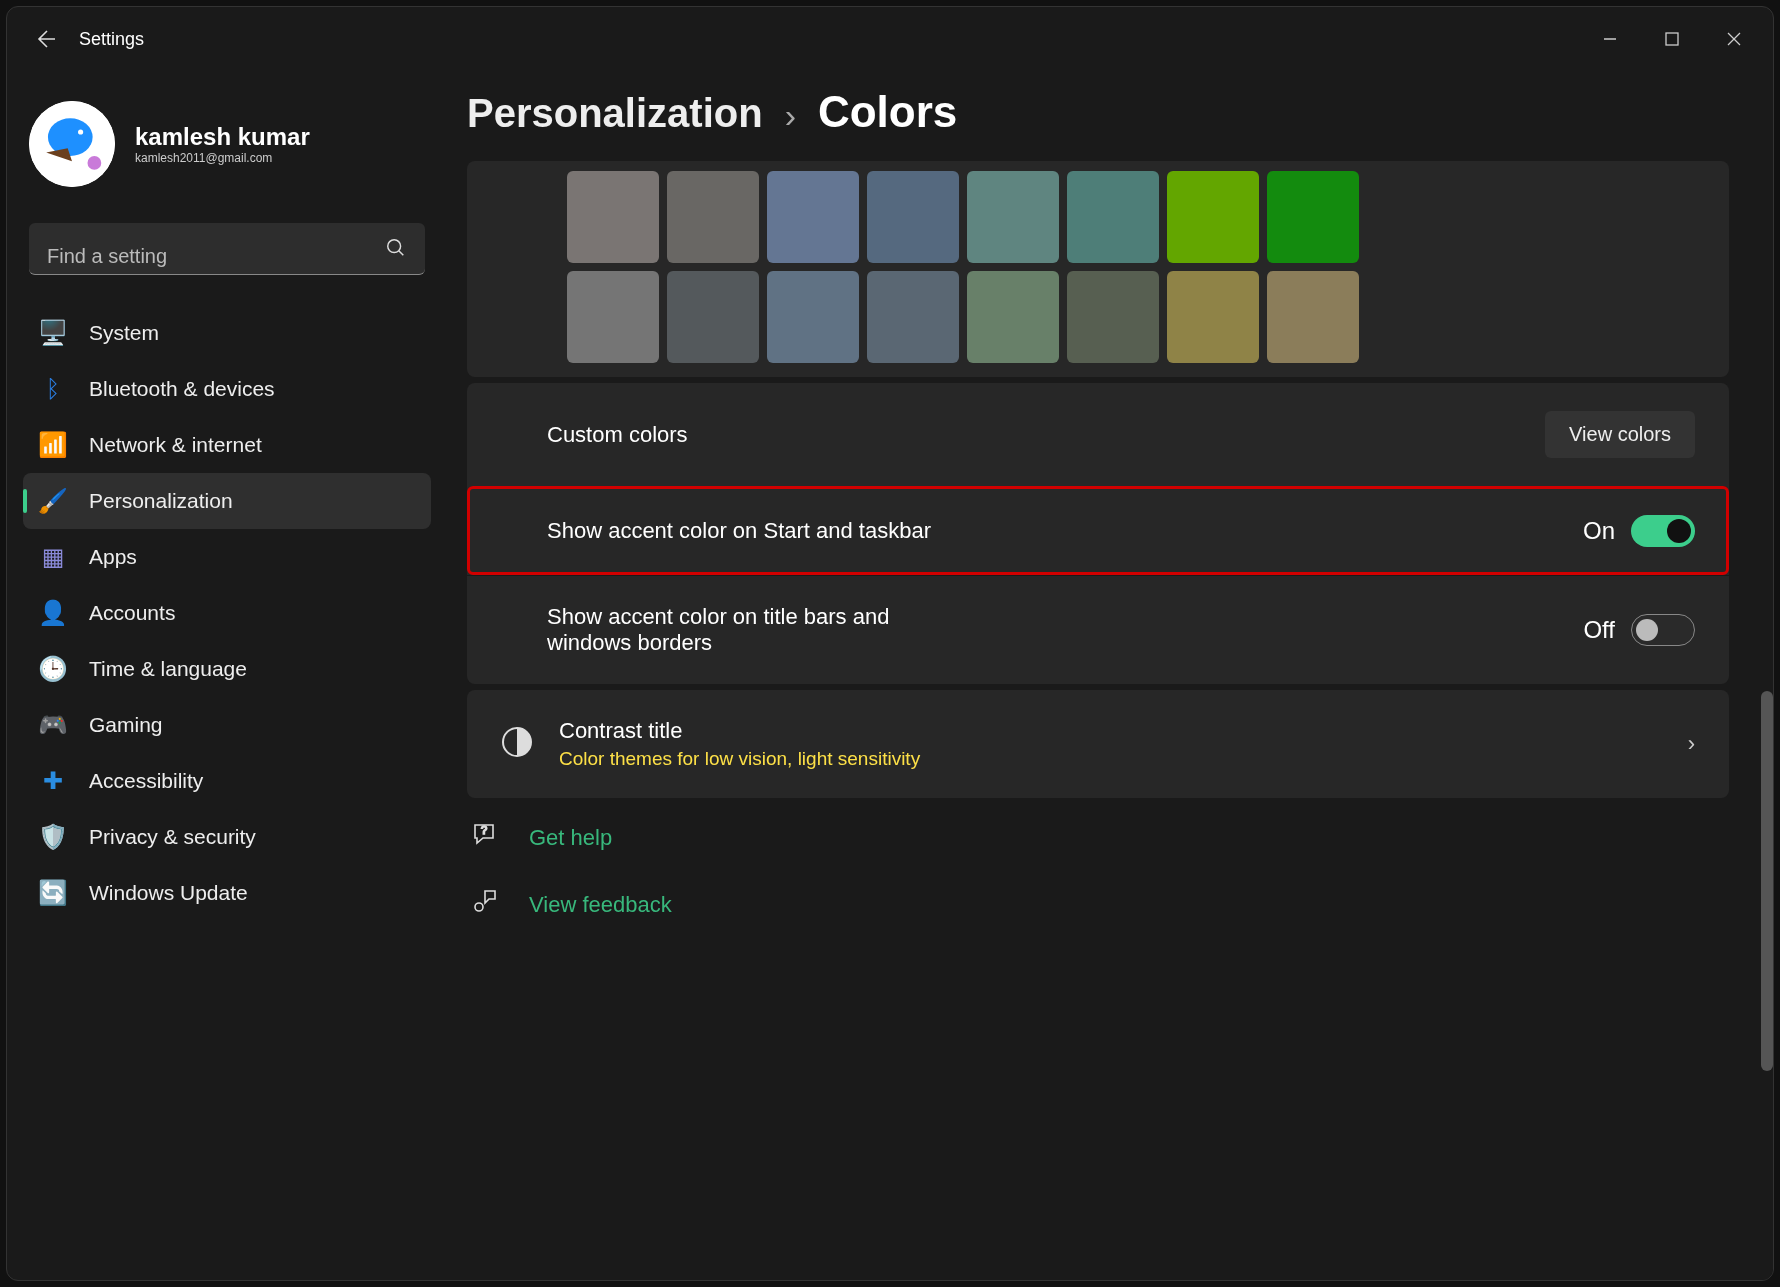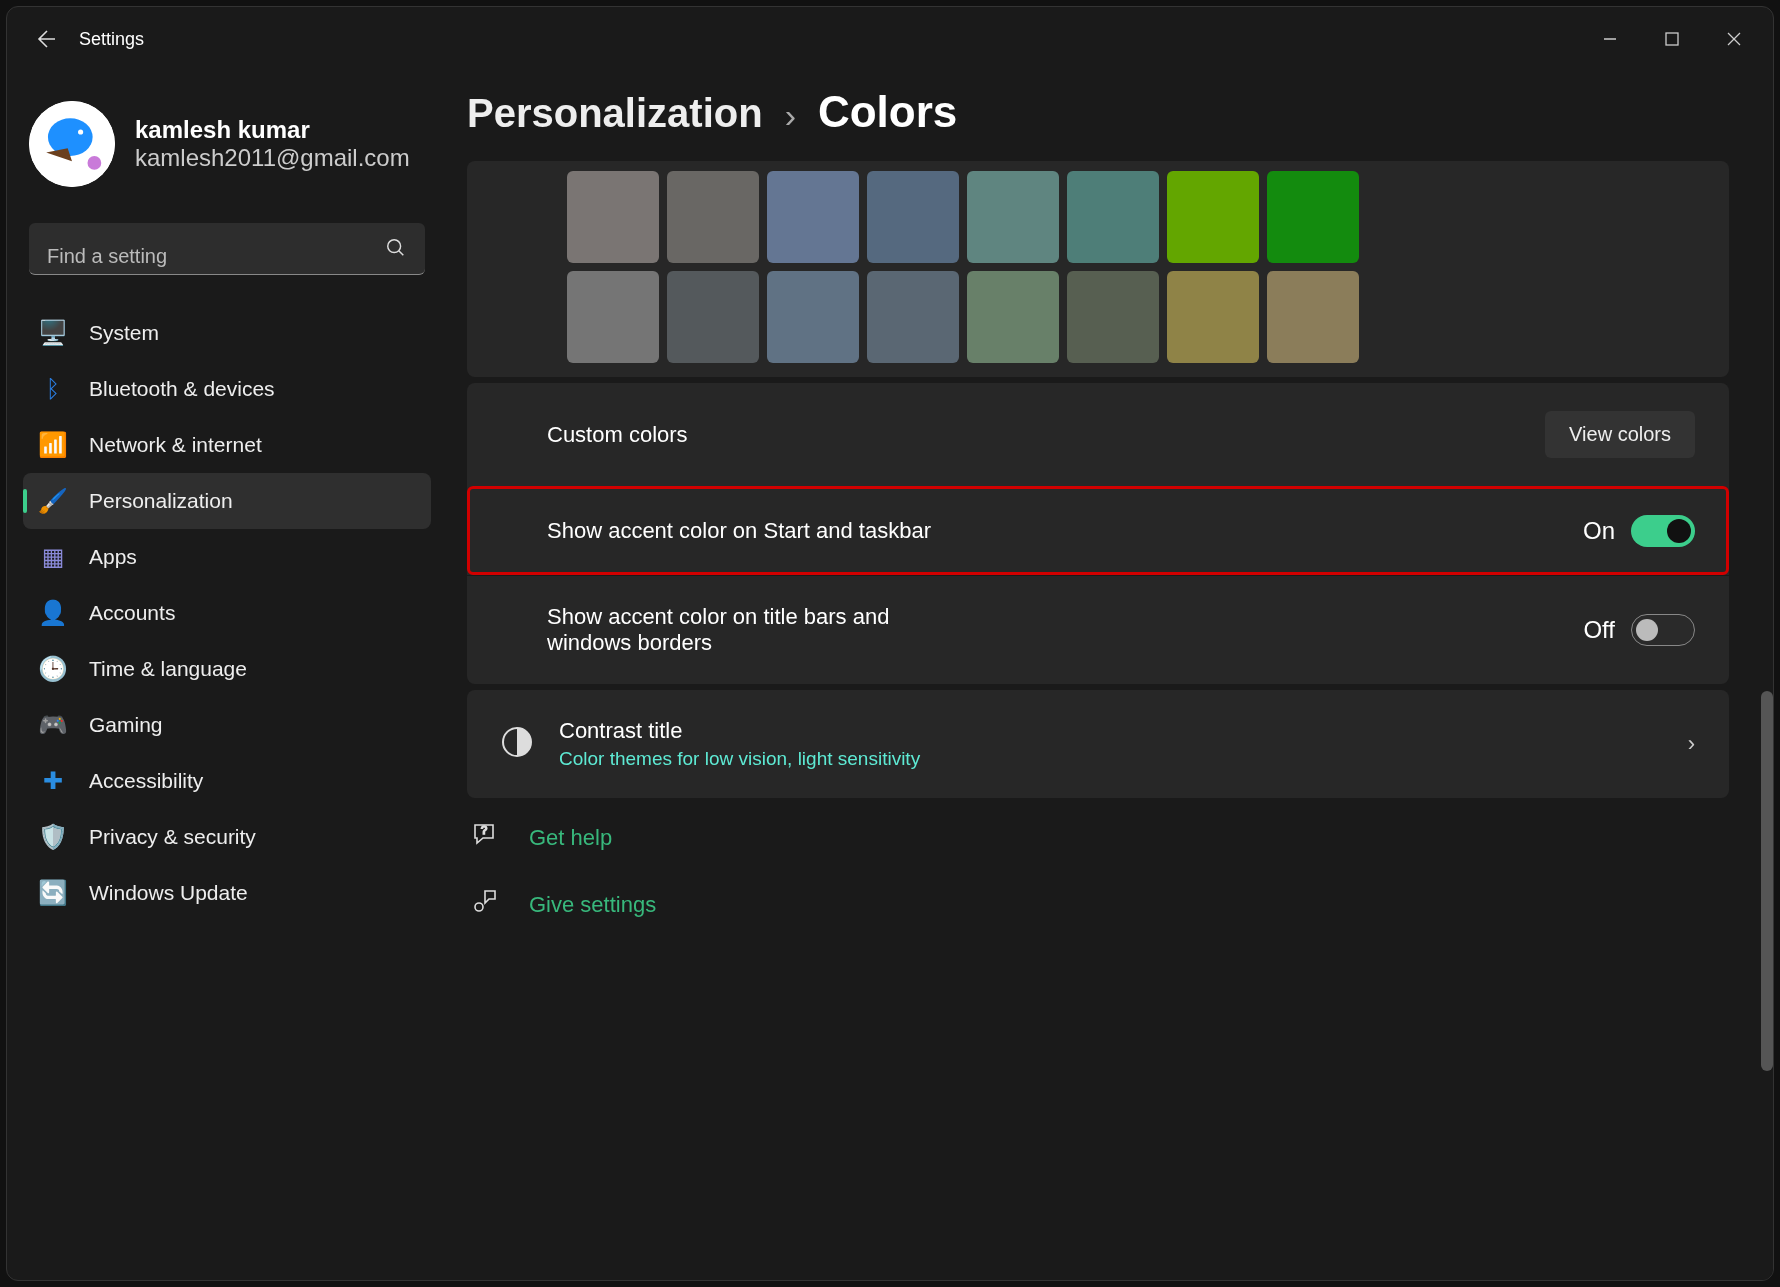--- a/index.html
+++ b/index.html
@@ -10,42 +10,42 @@
 .titlebar .title { font-size: 18px; color: #fff; margin-left: 4px; }
 .titlebar .spacer { flex: 1; }
 .win-controls { display: flex; }
 .win-btn { width: 62px; height: 48px; display: flex; align-items: center; justify-content: center; color: #ccc; font-size: 20px; }
 .body { flex: 1; display: flex; overflow: hidden; justify-content: flex-end; }
 .sidebar { width: 440px; padding: 18px 16px 18px 16px; display: flex; flex-direction: column; gap: 6px; }
 .profile { display: flex; align-items: center; gap: 20px; padding: 12px 10px 22px 6px; }
 .avatar { width: 86px; height: 86px; border-radius: 50%; background: #fff; display: flex; align-items: center; justify-content: center; font-size: 48px; overflow: hidden; }
 .avatar svg { width: 100%; height: 100%; }
 .profile .name { font-size: 24px; font-weight: 600; }
-.profile .email { font-size: 24px; color: #ccc; }
+.profile .email { font-size: 12px; color: #ccc; }
 .search { position: relative; margin: 8px 6px 24px 6px; }
 .search input { width: 100%; height: 52px; background: #2d2d2d; border: none; border-bottom: 1px solid #888; color: #fff; padding: 16px 50px 0 18px; font-size: 20px; border-radius: 6px; }
 .search input::placeholder { color: #bbb; }
 .search .icon { position: absolute; right: 18px; top: 14px; font-size: 20px; color: #ddd; }
 .nav-item { display: flex; align-items: center; gap: 22px; padding: 14px 16px; border-radius: 8px; font-size: 21px; color: #eee; }
 .nav-item .nav-icon { width: 28px; height: 28px; display: flex; align-items: center; justify-content: center; font-size: 24px; }
 .nav-item.selected { background: #2f2f2f; position: relative; }
 .nav-item.selected::before { content: ""; position: absolute; left: 0; top: 16px; bottom: 16px; width: 4px; background: #3cce8c; border-radius: 2px; }
 .main { flex: 1; overflow-y: auto; padding: 16px 44px 40px 20px; position: relative; }
 .breadcrumb { display: flex; align-items: baseline; gap: 22px; margin-bottom: 24px; }
 .bc-parent { font-size: 40px; font-weight: 600; color: #eee; }
 .bc-sep { font-size: 34px; color: #aaa; }
 .bc-current { font-size: 44px; font-weight: 700; }
 .panel { background: #272727; border-radius: 8px; margin-bottom: 6px; }
 .swatch-panel { padding: 10px 12px 14px 12px; margin-bottom: 6px; }
 .swatch-grid { display: grid; grid-template-columns: repeat(8, 92px); grid-auto-rows: 92px; gap: 8px; padding-left: 88px; }
 .swatch { border-radius: 6px; }
 .row { display: flex; align-items: center; padding: 28px 34px 28px 80px; border-top: 1px solid #1a1a1a; }
 .row:first-of-type { border-top: none; }
 .row .row-label { font-size: 22px; color: #fff; }
-.row .row-sub { font-size: 19px; color: #5eead4; margin-top: 4px; }
+.row .row-sub { font-size: 19px; color: #fde047; margin-top: 4px; }
 .row .grow { flex: 1; }
 .btn { background: #333; padding: 12px 24px; border-radius: 6px; font-size: 20px; color: #eee; }
 .toggle-wrap { display: flex; align-items: center; gap: 16px; }
 .toggle-state { font-size: 24px; }
 .toggle { width: 64px; height: 32px; border-radius: 16px; position: relative; }
 .toggle.on { background: #3cce8c; }
 .toggle.on .knob { position: absolute; right: 4px; top: 4px; width: 24px; height: 24px; background: #111; border-radius: 50%; }
 .toggle.off { background: #2a2a2a; border: 1px solid #888; }
 .toggle.off .knob { position: absolute; left: 4px; top: 4px; width: 22px; height: 22px; background: #bbb; border-radius: 50%; }
 .highlight-row { outline: 3px solid #d10000; outline-offset: -3px; border-radius: 6px; }
@@ -252,21 +252,21 @@
         <span class="link-text">Get help</span>
       </div>
 
       <div class="link-row">
         <span class="link-icon">
           <svg width="28" height="28" viewBox="0 0 28 28" fill="none" stroke="#ddd" stroke-width="1.6">
               <circle cx="8" cy="20" r="4"></circle>
               <path d="M14 4h10v8h-6l-4 4z"></path>
             </svg>
         </span>
-        <span class="link-text">Give settings</span>
+        <span class="link-text">View feedback</span>
       </div>
 
       <div class="vscroll">
         <div class="vscroll-thumb" style="top:620px; height:380px;"></div>
       </div>
     </div>
   </div>
 </div>
 
 </body></html>

